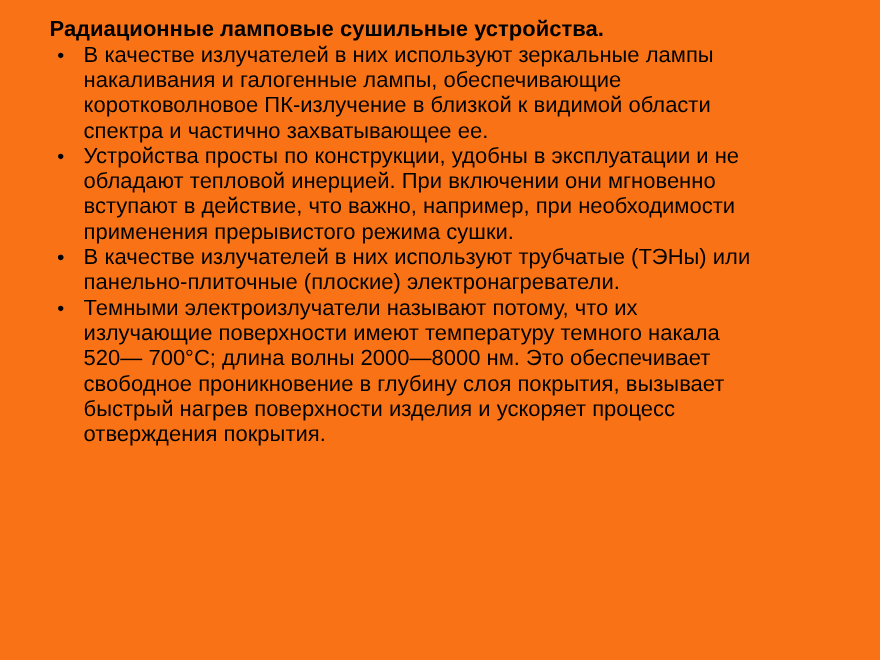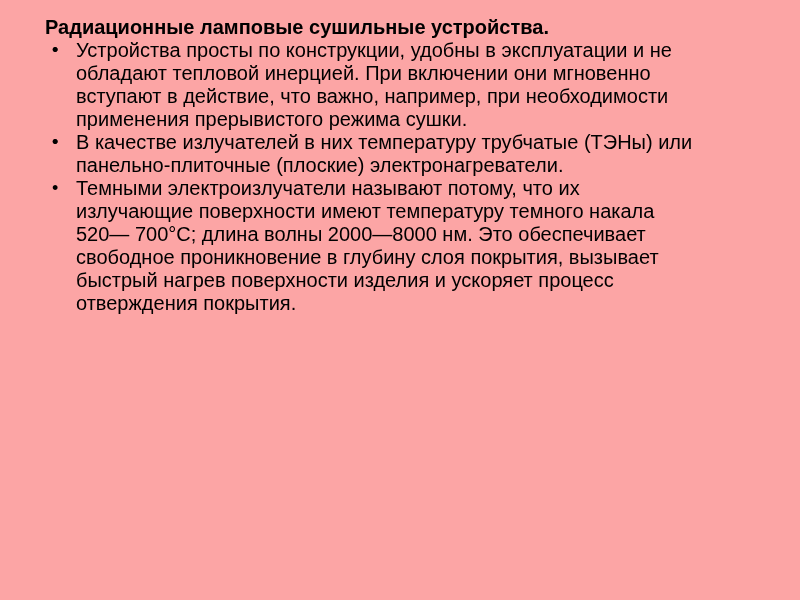--- a/index.html
+++ b/index.html
@@ -34,30 +34,33 @@
   .marker {
     position: absolute;
     left: 7px;
     top: 0;
     font-size: 18px;
   }
 </style>
 </head>
 <body>
 
-<div class="slide" style="background: #fca5a5; color: rgb(0, 0, 0);">
+<div class="slide" style="background: #f97316; color: rgb(0, 0, 0);">
   <div class="content" id="content">
       <div class="section heading"><span class="text">Радиационные ламповые сушильные устройства.</span></div>
-      <div class="section bullet"><span class="marker">•</span></div>
+      <div class="section bullet"><span class="marker">•</span><span class="text">В качестве излучателей в них используют зеркальные лампы
+накаливания и галогенные лампы, обеспечивающие
+коротковолновое ПК-излучение в близкой к видимой области
+спектра и частично захватывающее ее.</span></div>
       <div class="section bullet"><span class="marker">•</span><span class="text">Устройства просты по конструкции, удобны в эксплуатации и не
 обладают тепловой инерцией. При включении они мгновенно
 вступают в действие, что важно, например, при необходимости
 применения прерывистого режима сушки.</span></div>
       <div class="section bullet"><span class="marker">•</span></div>
-      <div class="section bullet"><span class="marker">•</span><span class="text">В качестве излучателей в них температуру трубчатые (ТЭНы) или
+      <div class="section bullet"><span class="marker">•</span><span class="text">В качестве излучателей в них используют трубчатые (ТЭНы) или
 панельно-плиточные (плоские) электронагреватели.</span></div>
       <div class="section bullet"><span class="marker">•</span><span class="text">Темными электроизлучатели называют потому, что их
 излучающие поверхности имеют температуру темного накала
 520— 700°С; длина волны 2000—8000 нм. Это обеспечивает
 свободное проникновение в глубину слоя покрытия, вызывает
 быстрый нагрев поверхности изделия и ускоряет процесс
 отверждения покрытия.</span></div>
     </div>
 </div>
 

